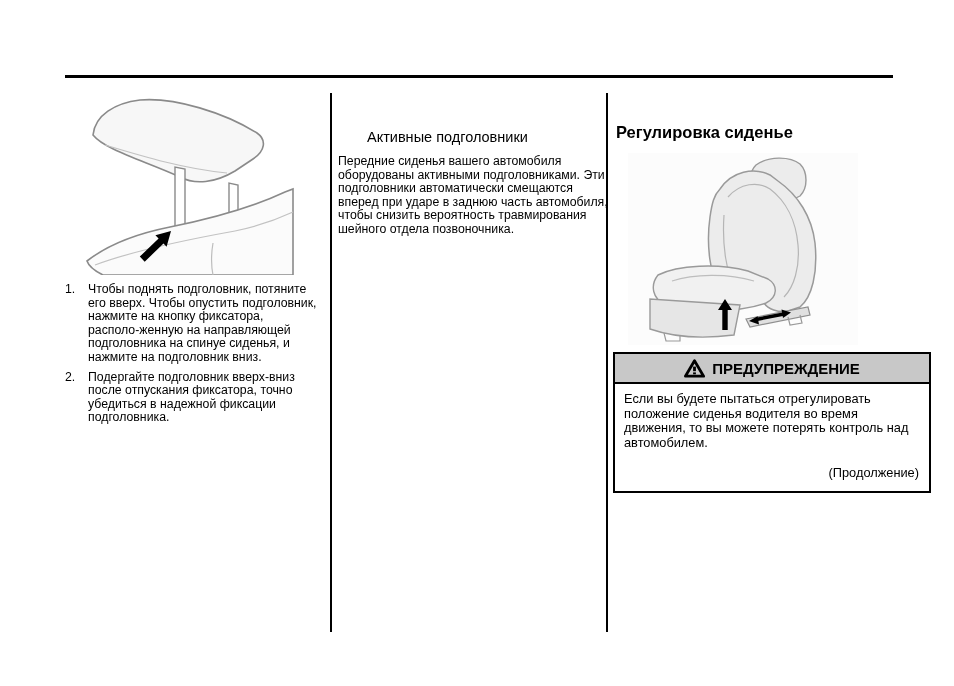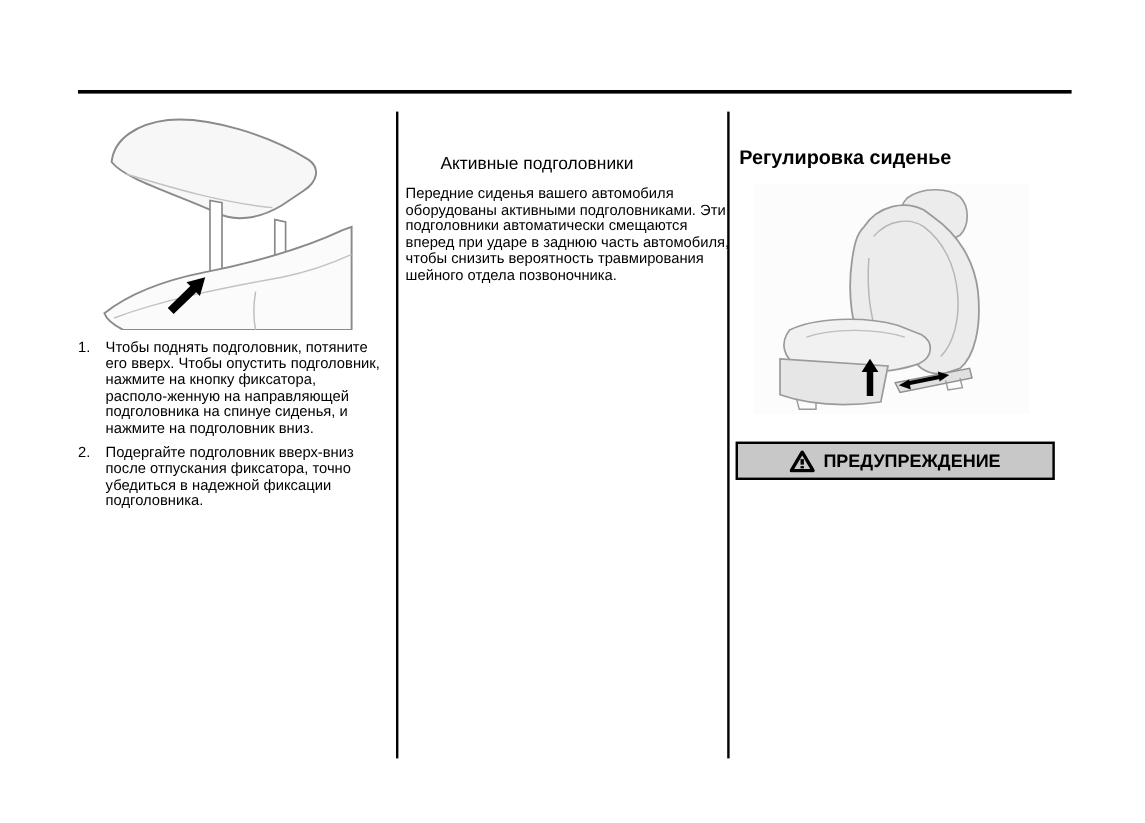--- a/index.html
+++ b/index.html
@@ -21,21 +21,21 @@
   .step .num{position:absolute;left:0;top:0;}
   .left-note{position:absolute;left:65px;top:415px;width:262px;}
   
   .mid-intro{position:absolute;left:338px;top:95px;width:238px;}
   .mid-heading{position:absolute;left:338px;top:129px;font-size:14.5px;font-weight:normal;margin-left:29px;}
   .mid-body{position:absolute;left:338px;top:155px;width:272px;}
   
   .rc-title{position:absolute;left:616px;top:89px;font-size:21.5px;font-weight:bold;}
   .rc-subtitle{position:absolute;left:616px;top:123px;font-size:16.5px;font-weight:bold;}
   .fig-seat{position:absolute;left:628px;top:153px;width:230px;height:192px;}
-  .warnbox{position:absolute;left:613px;top:368px;width:266px;}
+  .warnbox{position:absolute;left:613px;top:352px;width:318px;}
   .warnhdr{border:2px solid #000;background:#c8c8c8;height:28px;display:flex;
            align-items:center;justify-content:center;gap:7px;font-size:15px;font-weight:bold;}
   .warnbody{border:2px solid #000;border-top:none;background:#fff;padding:8px 9px 10px 9px;
             font-size:12.8px;line-height:14.6px;}
   .warncont{text-align:right;margin-top:16px;padding-right:1px;}
   .figure-svg{width:100%;height:100%;display:block;}
 </style>
 </head>
 <body>
 
@@ -115,15 +115,19 @@
 
   <div class="warnbox">
     <div class="warnhdr">
       <svg width="21" height="19" viewBox="0 0 21 19">
         <path d="M10.5,1.8 L19.6,17.2 L1.4,17.2 Z" fill="none" stroke="#000" stroke-width="2.8" stroke-linejoin="round"></path>
         <rect x="9.1" y="7.6" width="2.8" height="4.6" fill="#000"></rect>
         <rect x="9.1" y="13.4" width="2.8" height="1.9" fill="#000"></rect>
       </svg>
       <span>ПРЕДУПРЕЖДЕНИЕ</span>
     </div>
+    <div class="warnbody">
+      <div>Если вы будете пытаться отрегулировать положение сиденья водителя во время движения, то вы можете потерять контроль над автомобилем.</div>
+      <div class="warncont">(Продолжение)</div>
+    </div>
   </div>
 
 </div>
 
 </body></html>

